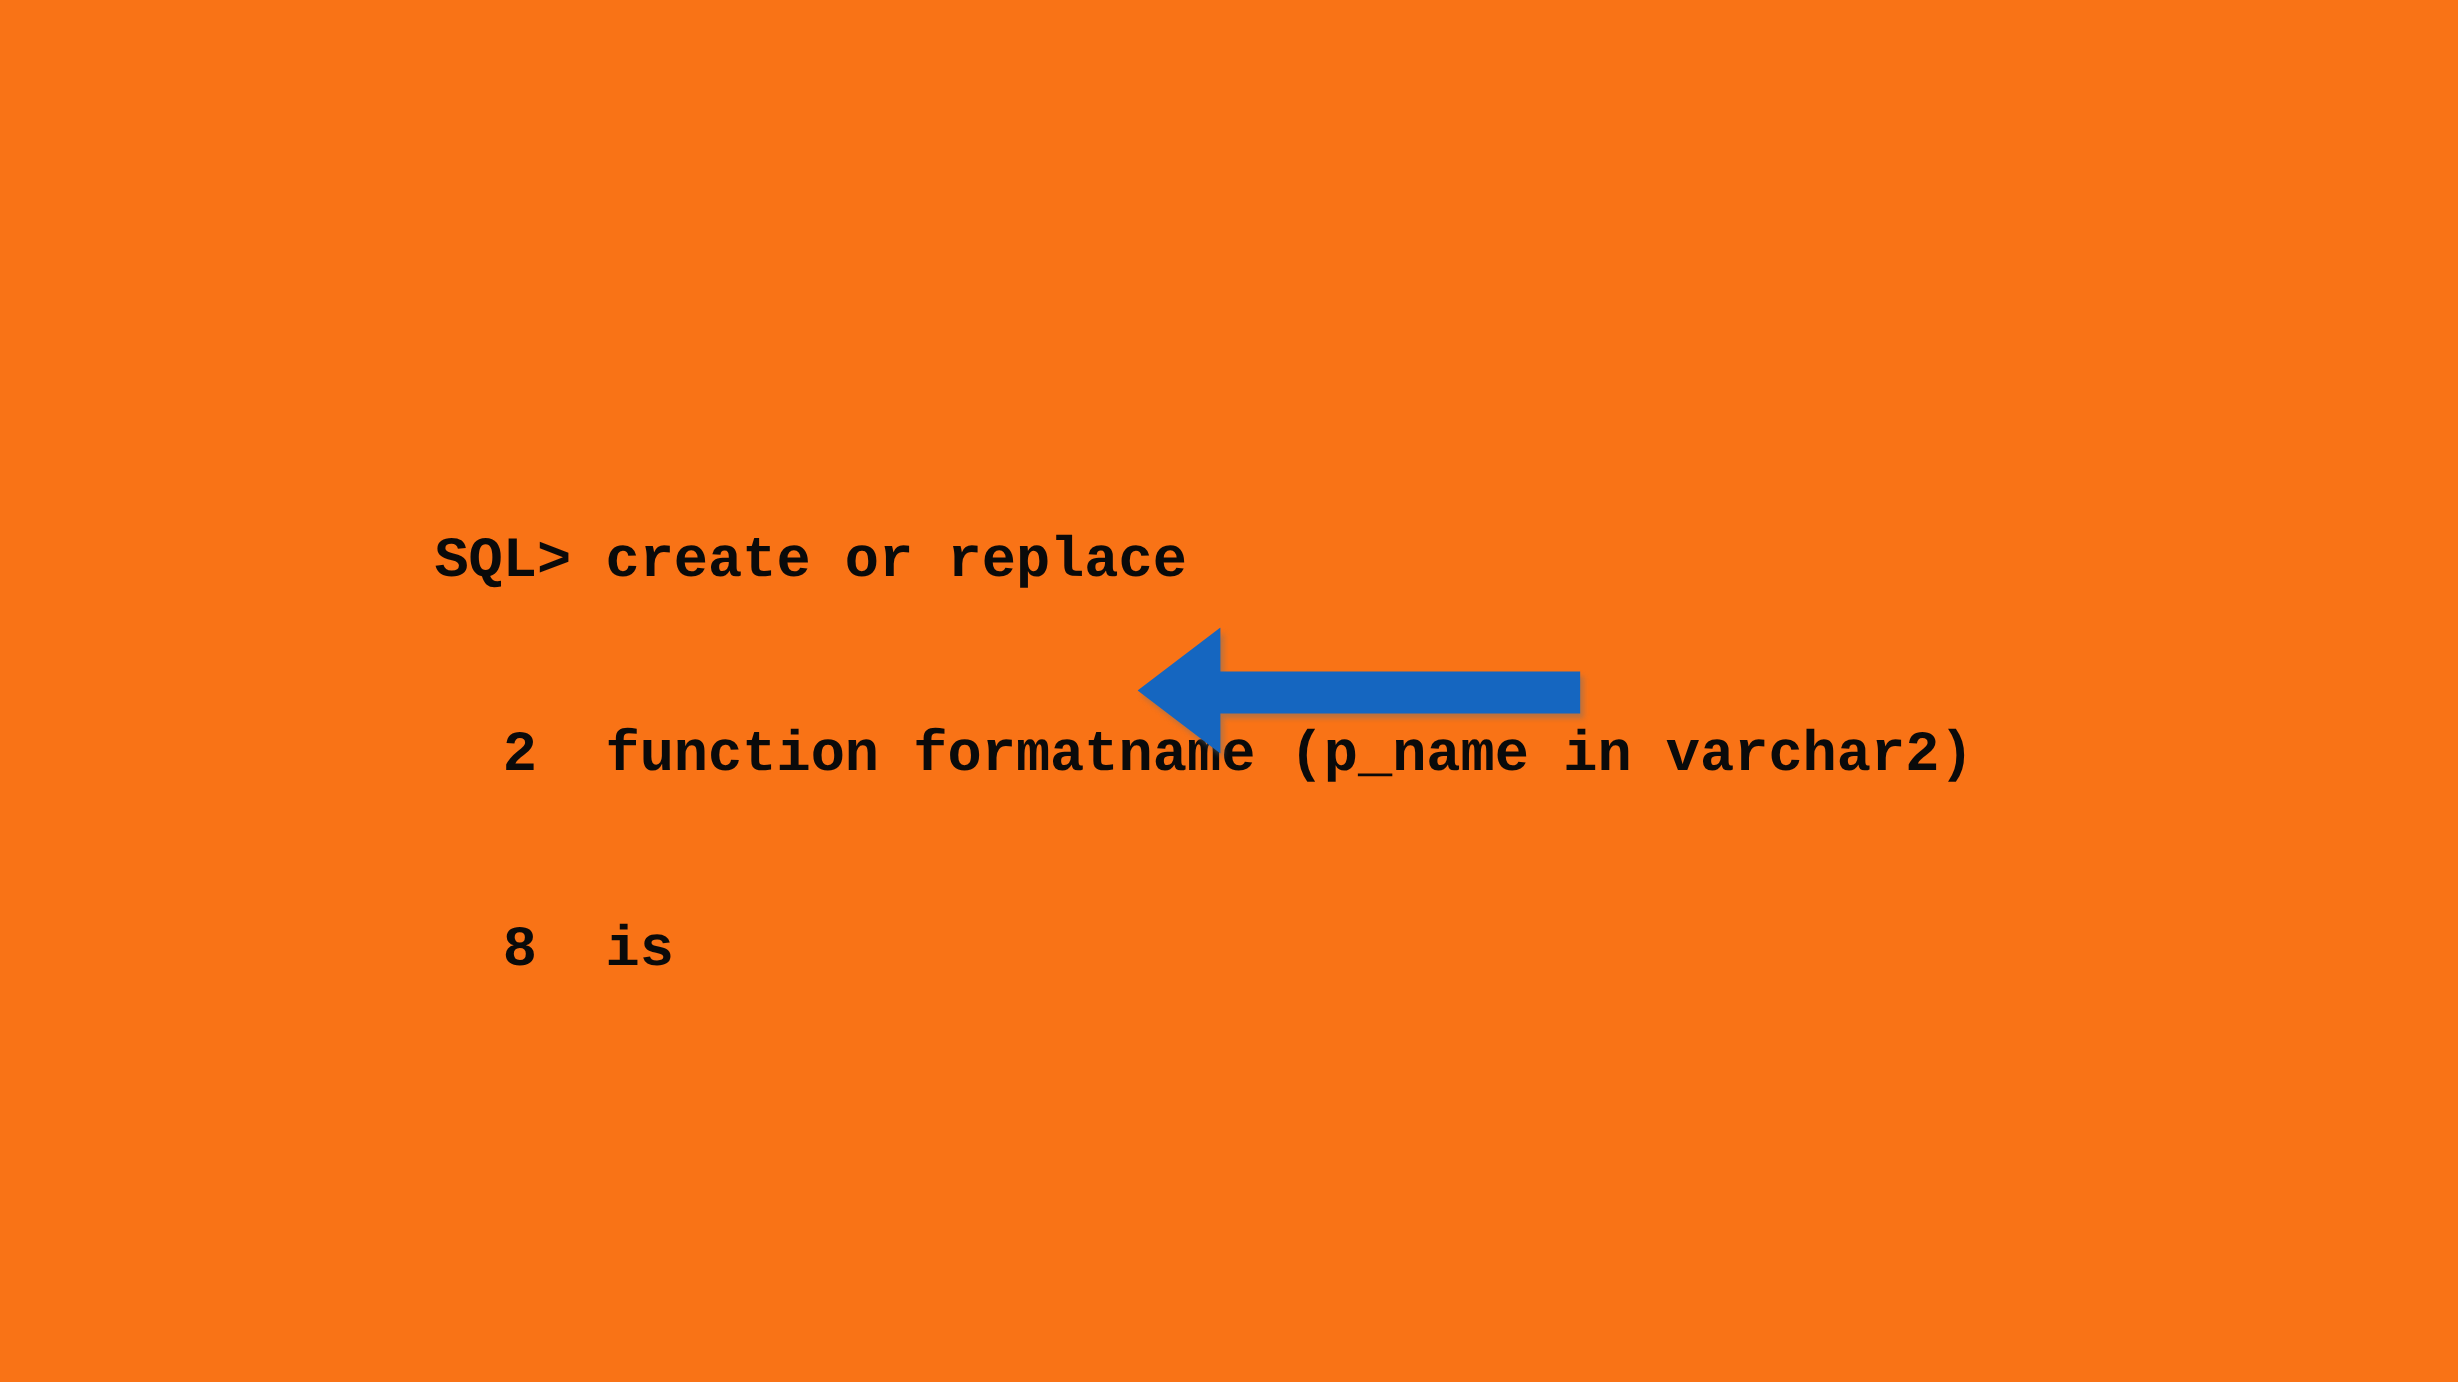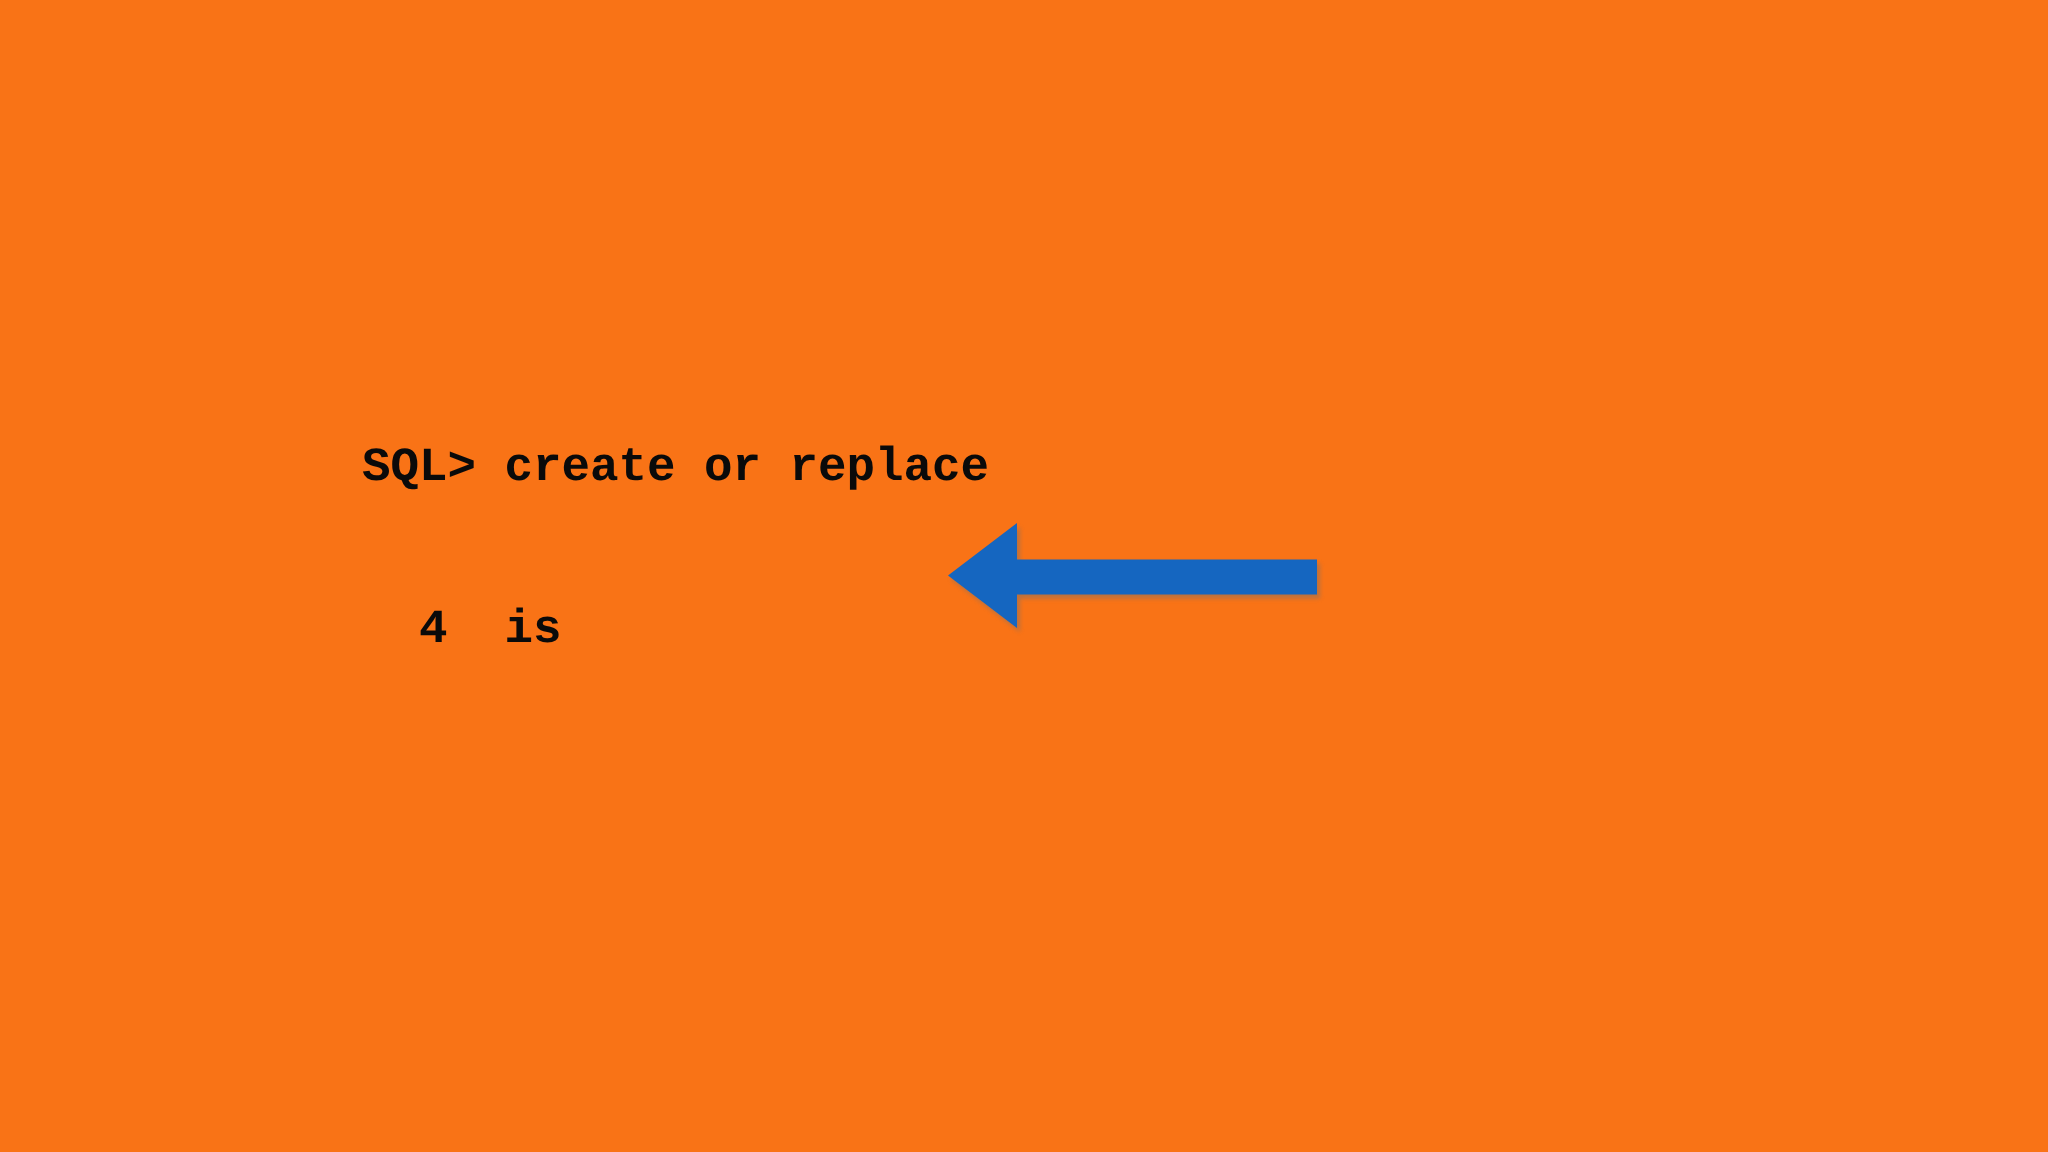--- a/index.html
+++ b/index.html
@@ -43,21 +43,22 @@
     filter: drop-shadow(3px 4px 2px rgba(110, 110, 110, 0.45));
   }
 </style>
 </head>
 <body>
 
 <div class="slide">
 
   <div class="code-block">
     <div class="code-line">SQL&gt; create or replace</div>
-    <div class="code-line">  4  is</div>
+    <div class="code-line">  2  function formatname (p_name in varchar2)</div>
+    <div class="code-line">  8  is</div>
     
     
     
     
   </div>
 
   <svg class="arrow-annotation" viewBox="0 0 369 105" xmlns="http://www.w3.org/2000/svg" aria-hidden="true">
     <polygon points="0,52.5 69,0 69,36.5 369,36.5 369,71.5 69,71.5 69,105" fill="#1566C0"></polygon>
   </svg>
 

